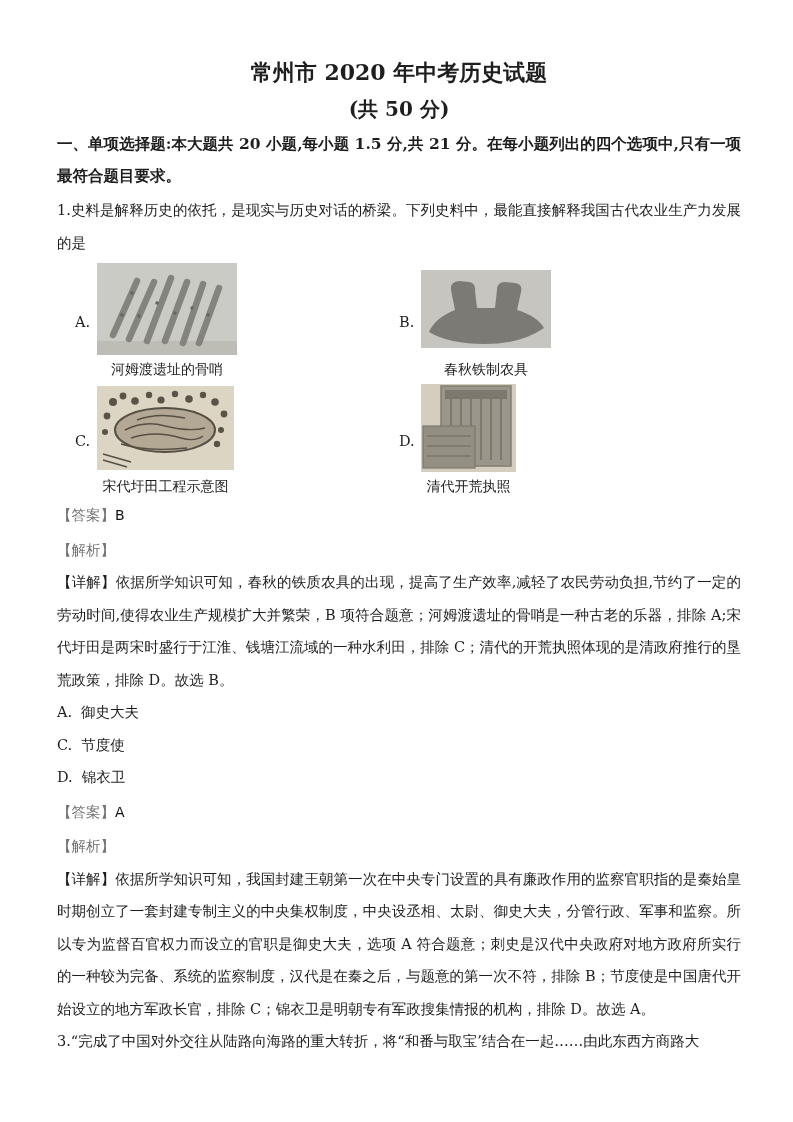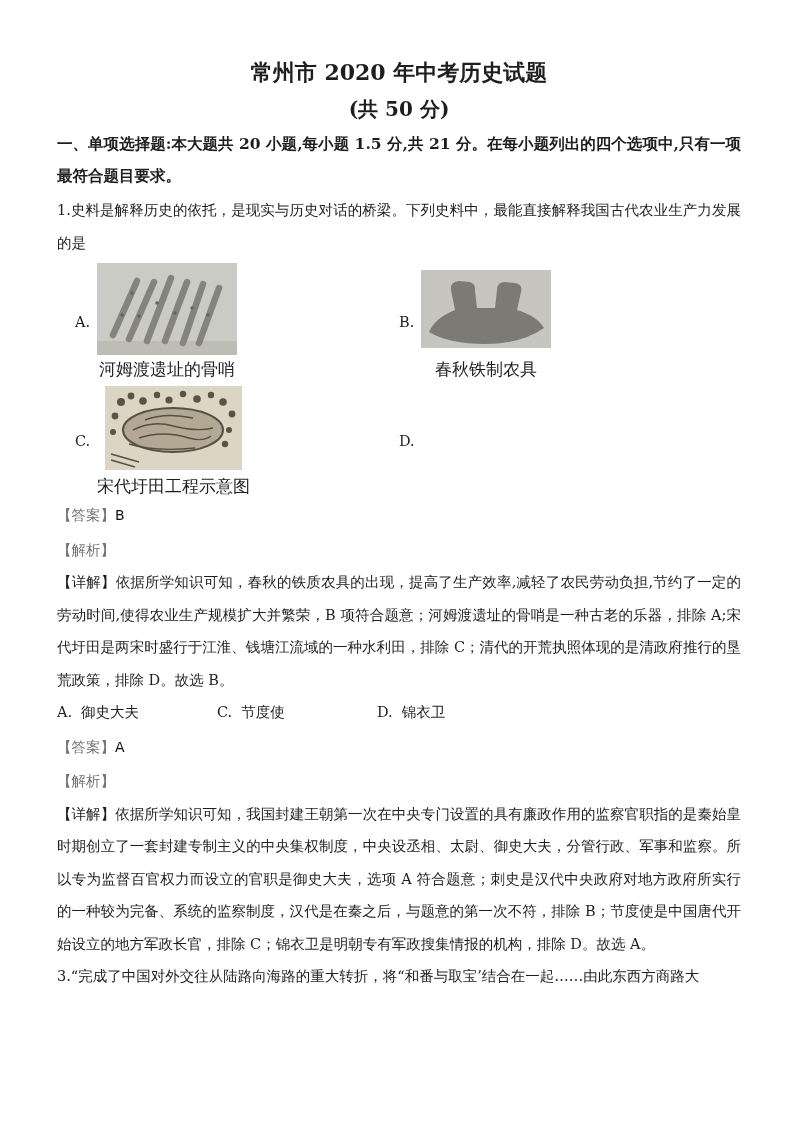--- a/index.html
+++ b/index.html
@@ -35,28 +35,28 @@
   .img-opt{width:50%;display:flex;align-items:center;box-sizing:border-box;}
   .img-opt .opt-letter{
     font-size:14.5px;width:22px;flex:0 0 22px;
   }
   .col-left{padding-left:18px;}
   .col-right{padding-left:0px;}
   .img-block{display:flex;flex-direction:column;align-items:center;}
   .img-area{display:flex;align-items:center;justify-content:center;}
   .row1 .img-area{height:92px;}
   .row2 .img-area{height:88px;}
-  .caption{font-size:17px;line-height:22px;margin-top:3px;text-align:center;white-space:nowrap;}
+  .caption{font-size:14px;line-height:22px;margin-top:3px;text-align:center;white-space:nowrap;}
   .artifact{display:block;}
   
   .ans-line{font-size:14.5px;line-height:32.5px;margin:2px 0 0 0;}
   .blue{color:#737373;margin-top:41px;}
   .ans-letter{color:#111;font-family:"DejaVu Sans","Liberation Sans",sans-serif;font-size:14px;}
   
-  .txt-opts{display:flex;margin:0;font-size:14.5px;line-height:32.5px;}
+  .txt-opts{display:flex;margin:0;font-size:14.5px;line-height:32.5px;flex-direction:column;}
   .txt-opt{box-sizing:border-box;}
   .txt-opt .ol{margin-right:9px;}
   .to-a{width:160px;}
   .to-b{width:160px;}
   .to-c{width:160px;}
   .to-d{width:160px;}
 </style>
 </head>
 <body>
 
@@ -143,20 +143,44 @@
               <circle cx="8" cy="46" r="3"></circle>
                 <circle cx="120" cy="58" r="3.2"></circle>
             </g>
           </svg>
         </div>
         <div class="caption">宋代圩田工程示意图</div>
       </div>
     </div>
     <div class="img-opt col-right">
       <span class="opt-letter">D.</span>
+      <div class="img-block">
+        <div class="img-area">
+          <svg class="artifact" width="95" height="88" viewBox="0 0 95 88" xmlns="http://www.w3.org/2000/svg">
+            <rect x="0" y="0" width="95" height="88" fill="#d5cdbd"></rect>
+            <rect x="20" y="2" width="70" height="80" fill="#9b968b" stroke="#827d72" stroke-width="1.5"></rect>
+            <g stroke="#766f63" stroke-width="2" opacity="0.75">
+              <line x1="30" y1="8" x2="30" y2="76"></line>
+                <line x1="40" y1="8" x2="40" y2="76"></line>
+              <line x1="50" y1="8" x2="50" y2="76"></line>
+                <line x1="60" y1="8" x2="60" y2="76"></line>
+              <line x1="70" y1="8" x2="70" y2="76"></line>
+                <line x1="80" y1="8" x2="80" y2="76"></line>
+            </g>
+            <rect x="24" y="6" width="62" height="9" fill="#7d786d"></rect>
+            <rect x="2" y="42" width="52" height="42" fill="#948f83" stroke="#7d786d" stroke-width="1.2"></rect>
+            <g stroke="#7d786d" stroke-width="2" opacity="0.8">
+              <line x1="6" y1="52" x2="50" y2="52"></line>
+                <line x1="6" y1="62" x2="50" y2="62"></line>
+              <line x1="6" y1="72" x2="50" y2="72"></line>
+            </g>
+          </svg>
+        </div>
+        <div class="caption">清代开荒执照</div>
+      </div>
     </div>
   </div>
 
   <p class="ans-line"><span class="blue">【答案】</span><span class="ans-letter">B</span></p>
   <p class="ans-line"><span class="blue">【解析】</span></p>
   <p class="para"><span>【详解】</span><span>依据所学知识可知，春秋的铁质农具的出现，提高了生产效率,减轻了农民劳动负担,节约了一定的劳动时间,使得农业生产规模扩大并繁荣，B 项符合题意；河姆渡遗址的骨哨是一种古老的乐器，排除 A;宋代圩田是两宋时盛行于江淮、钱塘江流域的一种水利田，排除 C；清代的开荒执照体现的是清政府推行的垦荒政策，排除 D。故选 B。</span></p>
 
 
   <div class="txt-opts">
     <div class="txt-opt to-a"><span class="ol">A.</span><span>御史大夫</span></div>

